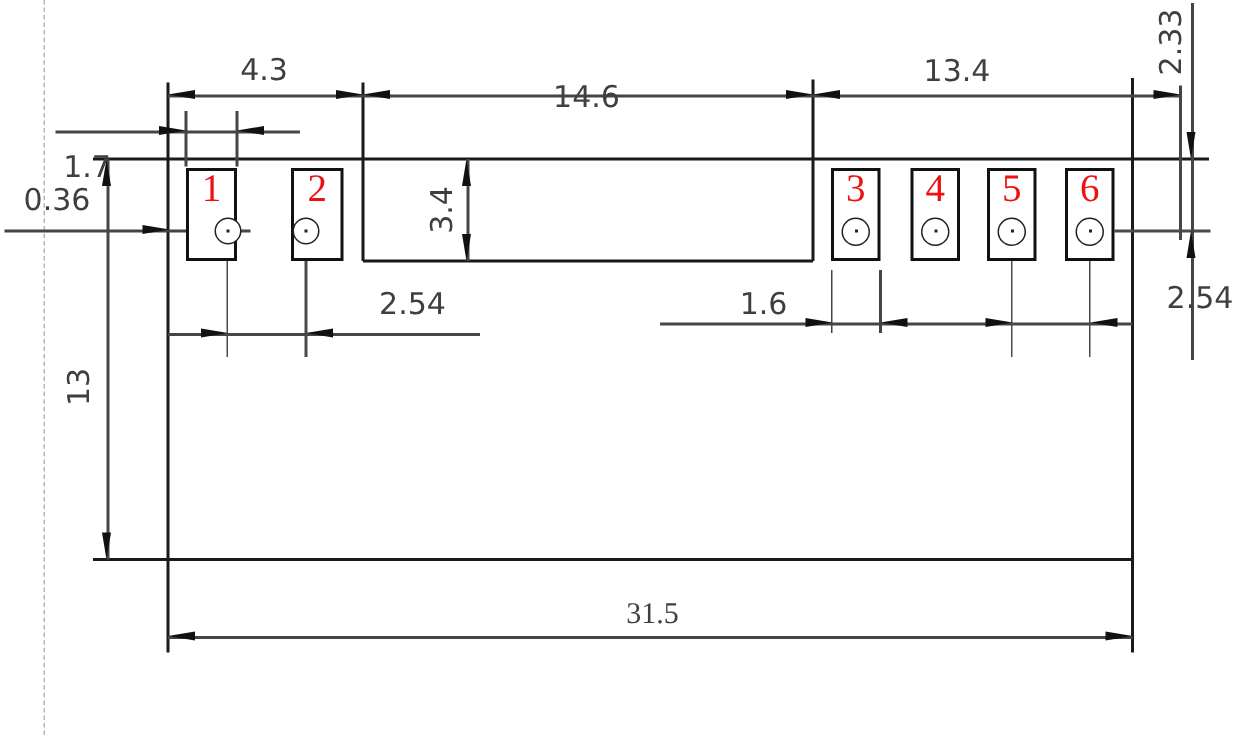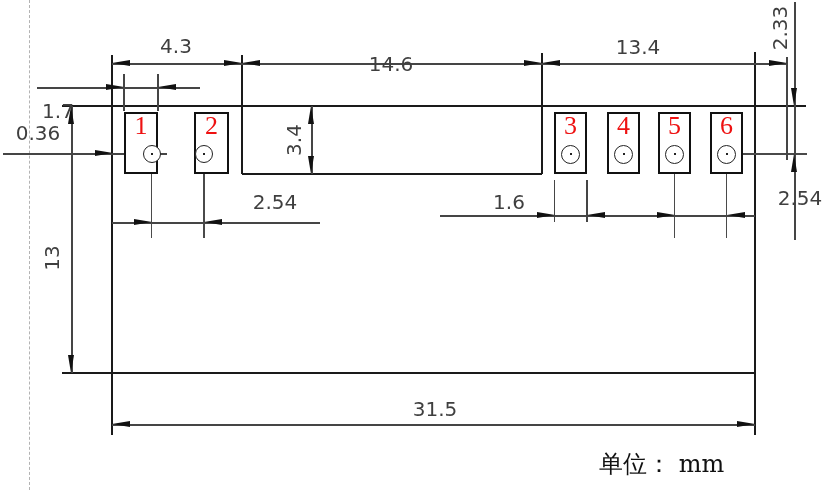--- a/index.html
+++ b/index.html
@@ -121,16 +121,15 @@
       <div class="dimlabel" style="left: 391px; top: 64px;">14.6</div>
       <div class="dimlabel" style="left: 638px; top: 47px;">13.4</div>
       <div class="dimlabel" style="left: 58px; top: 67px; margin-top: 44px;">1.7</div>
       <div class="dimlabel" style="left: 38px; top: 133px;">0.36</div>
       <div class="dimlabel rot" style="left: 294px; top: 140px;">3.4</div>
       <div class="dimlabel rot" style="left: 780px; top: 28px;">2.33</div>
       <div class="dimlabel rot" style="left: 52px; top: 258px;">13</div>
       <div class="dimlabel" style="left: 275px; top: 202px;">2.54</div>
       <div class="dimlabel" style="left: 499px; top: 202px; margin-left: 10px;">1.6</div>
       <div class="dimlabel" style="left: 800px; top: 198px;">2.54</div>
-      <div class="dimlabel" style="left: 435px; top: 409px;">31.5</div>
+      <div class="dimlabel" style="left: 435px; top: 409px; font-family: Liberation Serif, serif;">31.5</div>
     </div>
-  <div class="unit-note">单位： mm</div>
 </div>
 
 </body></html>

